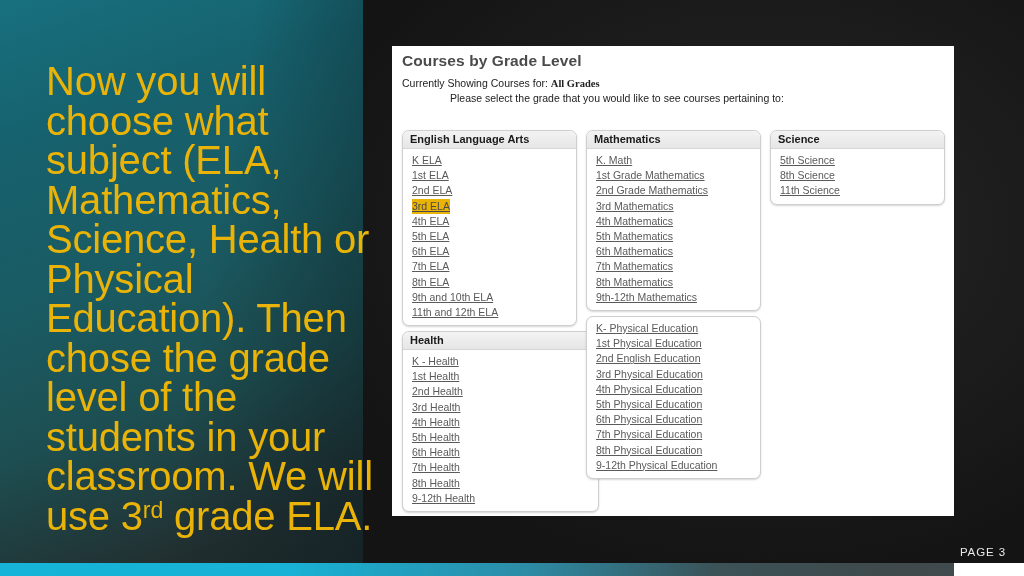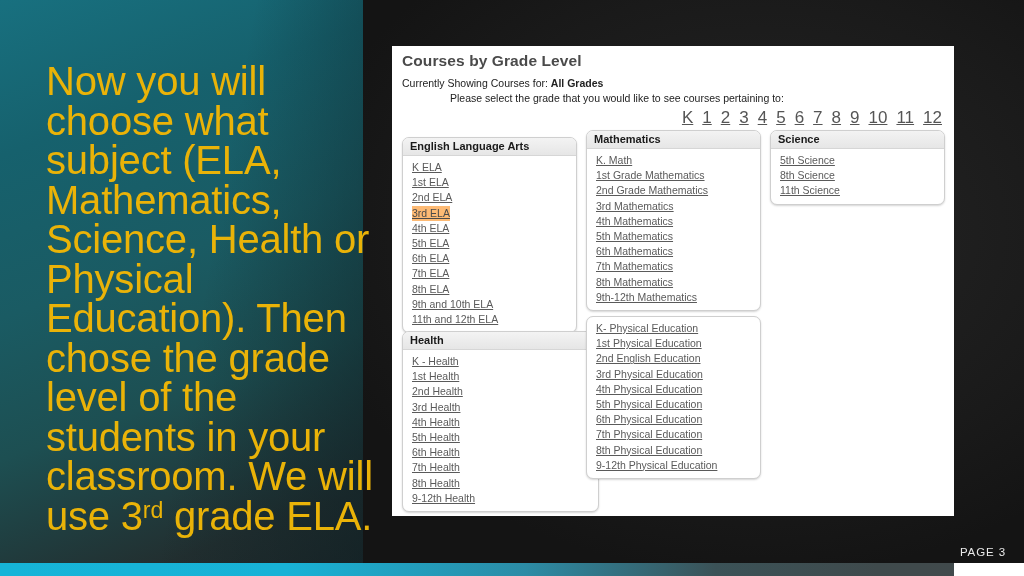--- a/index.html
+++ b/index.html
@@ -115,21 +115,21 @@
     color: #4a4a4a;
     letter-spacing: 0.1px;
   }
   .app-sub1 {
     position: absolute;
     left: 10px;
     top: 31px;
     font-size: 10.5px;
     color: #222;
   }
-  .app-sub1 b { font-weight: bold; }
+  .app-sub1 b { font-weight: bold; font-family: Liberation Serif, serif; }
   .app-sub2 {
     position: absolute;
     left: 10px;
     top: 46px;
     font-size: 10.5px;
     color: #222;
     padding-left: 48px;
   }
 
   
@@ -176,25 +176,25 @@
   .card-body a {
     display: block;
     font-size: 10.5px;
     line-height: 15.2px;
     color: #5a5a5a;
     text-decoration: underline;
     cursor: pointer;
     width: fit-content;
   }
   .card-body a.hl {
-    background: #fdba74;
+    background: #eab308;
     color: #4a4a4a;
   }
 
-  #card-ela { left: 10px;  top: 84px;  width: 175px; margin-top: 7px; }
+  #card-ela { left: 10px;  top: 84px;  width: 175px; }
   #card-math{ left: 194px; top: 84px;  width: 175px; }
   #card-sci { left: 378px; top: 84px;  width: 175px; }
   #card-health { left: 10px;  top: 285px; width: 197px; }
   #card-pe  { left: 194px; top: 270px; width: 175px; }
 </style>
 </head>
 <body>
 
 <div id="slide">
 
@@ -207,21 +207,20 @@
 
     <div class="app-title">Courses by Grade Level</div>
 
     <div class="app-sub1">
       <span>Currently Showing Courses for:</span>
       <b>All Grades</b>
     </div>
 
     <div class="app-sub2">Please select the grade that you would like to see courses pertaining to:</div>
 
-    <div class="grade-row" id="grade-row"><a>K</a><a>1</a><a>2</a><a>3</a><a>4</a><a>5</a><a>6</a><a>7</a><a>8</a><a>9</a><a>10</a><a>11</a><a>12</a></div>
 
     <div class="card" id="card-ela">
       <div class="card-header">English Language Arts</div>
       <div class="card-body">
           <a>K ELA</a>
           <a>1st ELA</a>
           <a>2nd ELA</a>
           <a class="hl">3rd ELA</a>
           <a>4th ELA</a>
           <a>5th ELA</a>

